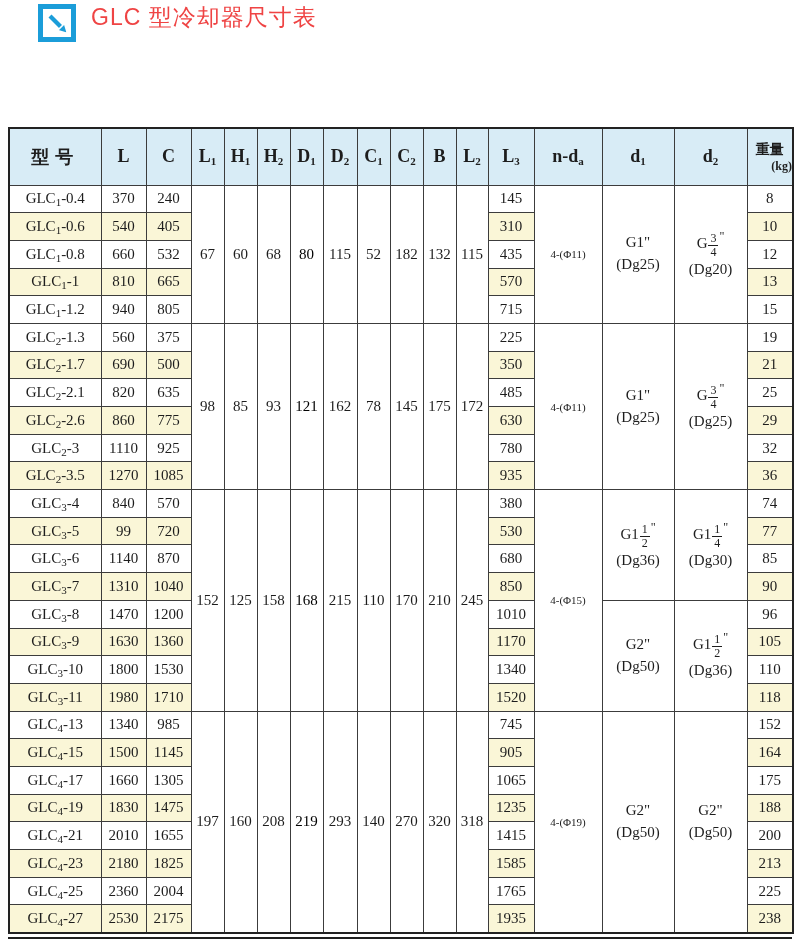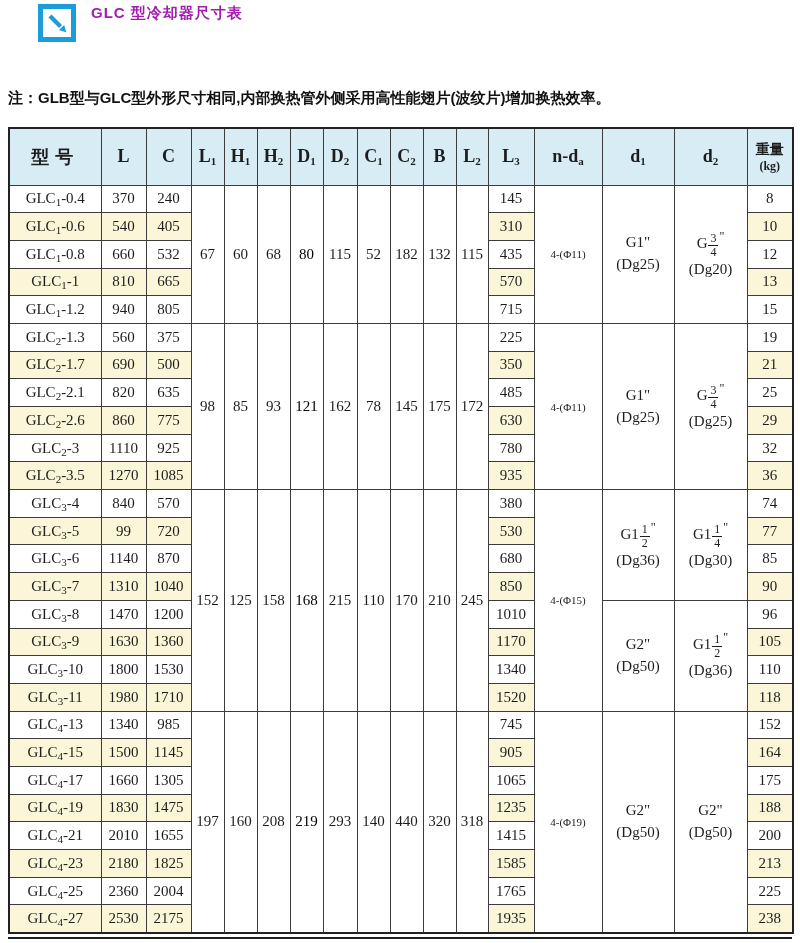--- a/index.html
+++ b/index.html
@@ -2,36 +2,36 @@
 <html><head>
 <meta charset="utf-8">
 <style>
   html,body{margin:0;padding:0;background:#fff;}
   .page{position:relative;width:800px;height:943px;background:#fff;overflow:hidden;
         font-family:"Liberation Serif",serif;color:#1d1d1d;}
 
   
   .hdr{position:absolute;top:4px;left:38px;display:flex;align-items:flex-start;gap:15px;}
   .logo{width:38px;height:38px;flex:0 0 auto;}
-  .titles h1{margin:0;font-family:"Liberation Sans",sans-serif;font-weight:bold;
-             font-size:15px;line-height:1.15;color:#a21caf;letter-spacing:1px;}
+  .titles h1{margin:0;font-family:"Liberation Sans",sans-serif;font-weight:normal;
+             font-size:23px;line-height:1.15;color:#ef4444;letter-spacing:1px;}
   .subtitle{font-family:"Liberation Sans",sans-serif;font-size:15px;color:#3a3a3a;margin-top:2px;}
 
   
   .note{position:absolute;top:89px;left:8px;width:784px;margin:0;
         font-family:"Liberation Sans",sans-serif;font-weight:bold;font-size:15px;color:#111;}
 
   
   table.size{position:absolute;top:127px;left:8px;width:784px;border-collapse:collapse;
              table-layout:fixed;border:2px solid #222;}
   th,td{border:1px solid #3c3c3c;text-align:center;vertical-align:middle;padding:0;overflow:hidden;}
   thead tr{height:57px;}
   thead th{background:#d8ecf6;font-weight:bold;font-size:18px;}
   th[data-name="col-header-model"]{letter-spacing:6px;font-size:18px;}
-  th .kg2{display:block;font-size:12px;font-weight:bold;line-height:1.05;margin-top:1px;}
+  th .kg2{display:block;font-size:12px;font-weight:bold;line-height:1.05;margin-top:1px;text-align:right;}
   th[data-name="col-header-kg"]{font-size:14px;}
   tbody tr{height:27.7px;}
   tbody td{font-size:15px;background:#fff;}
   td.alt{background:#faf6d7;}
   td.red{color:#000000;}
   td.nda{font-size:11px;text-align:center;}
   sub{font-size:11px;vertical-align:-3px;line-height:0;}
   td.model{font-size:15px;}
 
   
@@ -56,21 +56,20 @@
         <line x1="12" y1="12" x2="29" y2="29" stroke="#fff" stroke-width="10"></line>
         <line x1="12" y1="12" x2="24" y2="24" stroke="#1b9dd9" stroke-width="4.2"></line>
         <polygon points="29.5,29.5 19.5,26.5 26.5,19.5" fill="#1b9dd9" stroke="#fff" stroke-width="1.6"></polygon>
       </svg>
     </div>
     <div class="titles" data-name="title-block">
       <h1 data-name="page-title">GLC 型冷却器尺寸表</h1>
     </div>
   </div>
 
-  <p class="note" data-name="note-text">注：GLB型与GLC型外形尺寸相同,内部换热管外侧采用高性能翅片(波纹片)增加换热效率。</p>
 
   <table class="size" data-name="size-table">
     <colgroup>
       <col style="width:92px">
         <col style="width:45px">
         <col style="width:45px">
       <col style="width:33px">
         <col style="width:33px">
         <col style="width:33px">
       <col style="width:33px">
@@ -305,21 +304,21 @@
         <tr data-name="table-row">
           <td class="model" data-name="cell-model">GLC<sub>4</sub>-13</td>
           <td data-name="cell-L">1340</td>
           <td data-name="cell-C">985</td>
           <td data-name="cell-dim-L1" rowspan="8">197</td>
           <td data-name="cell-dim-H1" rowspan="8">160</td>
           <td data-name="cell-dim-H2" rowspan="8">208</td>
           <td data-name="cell-dim-D1" rowspan="8" class="red">219</td>
           <td data-name="cell-dim-D2" rowspan="8">293</td>
           <td data-name="cell-dim-C1" rowspan="8">140</td>
-          <td data-name="cell-dim-C2" rowspan="8">440</td>
+          <td data-name="cell-dim-C2" rowspan="8">270</td>
           <td data-name="cell-dim-B" rowspan="8">320</td>
           <td data-name="cell-dim-L2" rowspan="8">318</td>
           <td data-name="cell-L3">745</td>
           <td data-name="cell-n-da" rowspan="8" class="nda">4-(Φ19)</td>
           <td class="pipe" data-name="cell-d1" rowspan="8">
             <div>G2"</div>
             <div>(Dg50)</div>
           </td>
           <td class="pipe" data-name="cell-d2" rowspan="8">
             <div>G2"</div>

